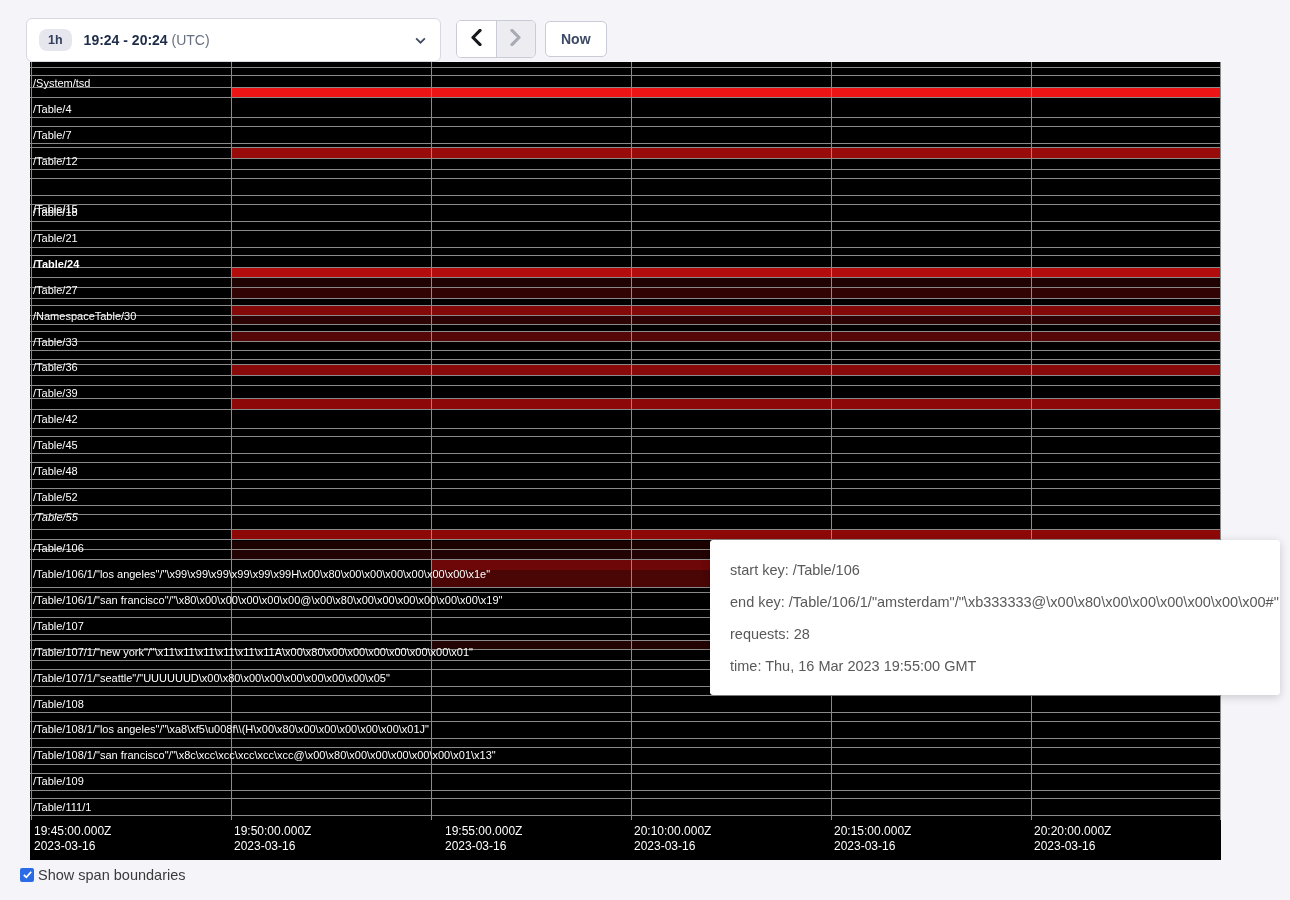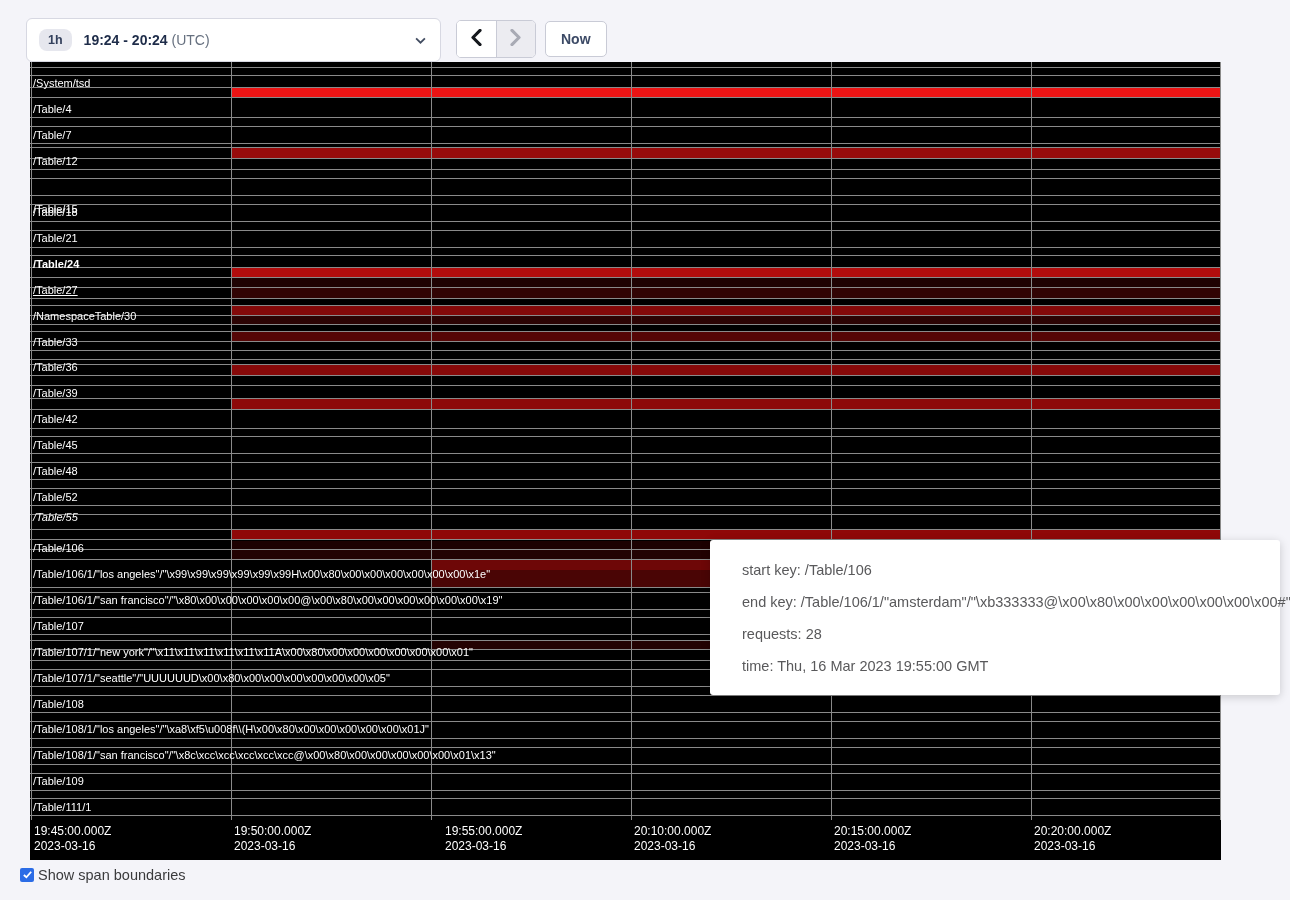--- a/index.html
+++ b/index.html
@@ -56,21 +56,21 @@
     position:absolute; z-index:4; color:#fff; font-size:12px; line-height:15px;
     white-space:nowrap;
   }
   
   .tooltip{
     position:absolute; left:710px; top:540px; width:570px; height:155px;
     background:#fff; border-radius:3px; z-index:10;
     box-shadow:0 2px 10px rgba(0,0,0,0.18);
     padding:14px 20px; color:#59595b; font-size:14.5px;
   }
-  .tooltip div{ line-height:32px; white-space:nowrap;margin-left:12px; }
+  .tooltip div{ line-height:32px; white-space:nowrap; }
   
   .footer{
     position:absolute; left:20px; top:867px; display:flex; align-items:center;
     gap:4px; cursor:pointer;
   }
   .checkbox{
     width:14px; height:14px; background:#2b6ce6; border-radius:2px;
     display:flex; align-items:center; justify-content:center;
   }
   .footer-label{ font-size:14.5px; color:#3a3a3c; }
@@ -197,21 +197,21 @@
     <div class="vline" style="left: 1001px;"></div>
     <div class="vline" style="left: 1190px;"></div>
     <div class="rowlabel" style="top: 15px;">/System/tsd</div>
     <div class="rowlabel" style="top: 40.857px;">/Table/4</div>
     <div class="rowlabel" style="top: 66.714px;">/Table/7</div>
     <div class="rowlabel" style="top: 92.571px;">/Table/12</div>
     <div class="rowlabel" style="top: 133px; margin-top: 8px;">/Table/15</div>
     <div class="rowlabel" style="top: 144.285px;">/Table/18</div>
     <div class="rowlabel" style="top: 170.142px;">/Table/21</div>
     <div class="rowlabel" style="top: 195.999px; font-weight: bold;">/Table/24</div>
-    <div class="rowlabel" style="top: 221.856px; text-decoration: underline;">/Table/27</div>
+    <div class="rowlabel" style="top: 221.856px;">/Table/27</div>
     <div class="rowlabel" style="top: 247.713px;">/NamespaceTable/30</div>
     <div class="rowlabel" style="top: 273.57px;">/Table/33</div>
     <div class="rowlabel" style="top: 299.427px;">/Table/36</div>
     <div class="rowlabel" style="top: 325.284px;">/Table/39</div>
     <div class="rowlabel" style="top: 351.141px;">/Table/42</div>
     <div class="rowlabel" style="top: 376.998px;">/Table/45</div>
     <div class="rowlabel" style="top: 402.855px;">/Table/48</div>
     <div class="rowlabel" style="top: 428.712px;">/Table/52</div>
     <div class="rowlabel" style="top: 449px; font-style: italic;">/Table/55</div>
     <div class="rowlabel" style="top: 480.426px;">/Table/106</div>

